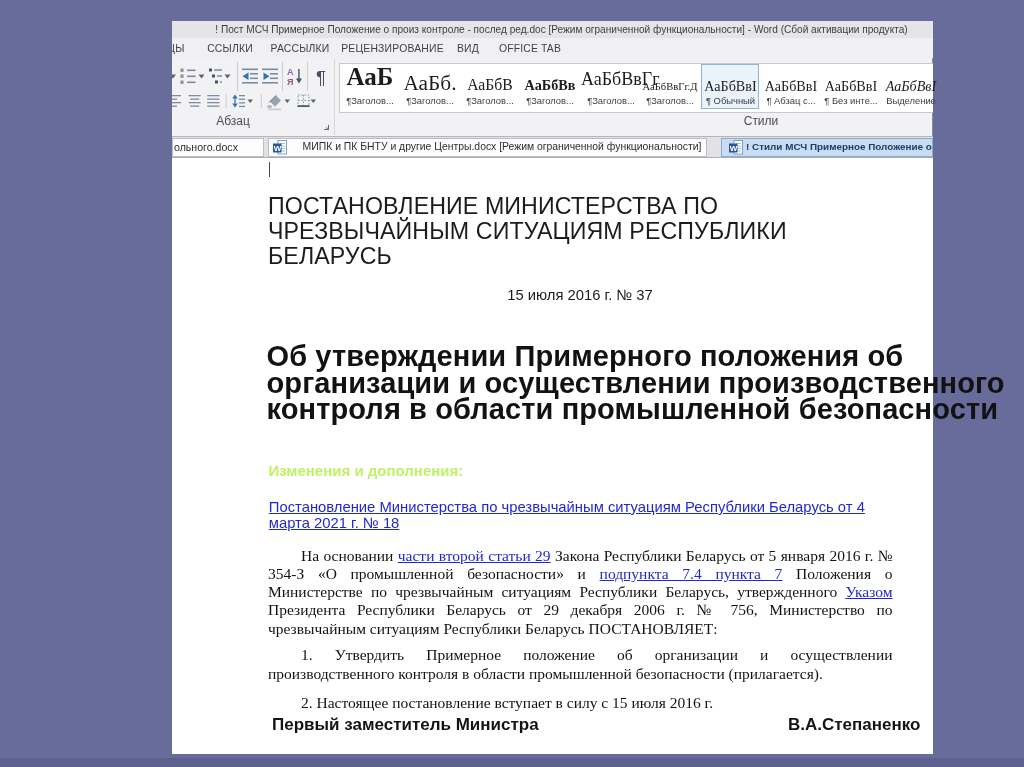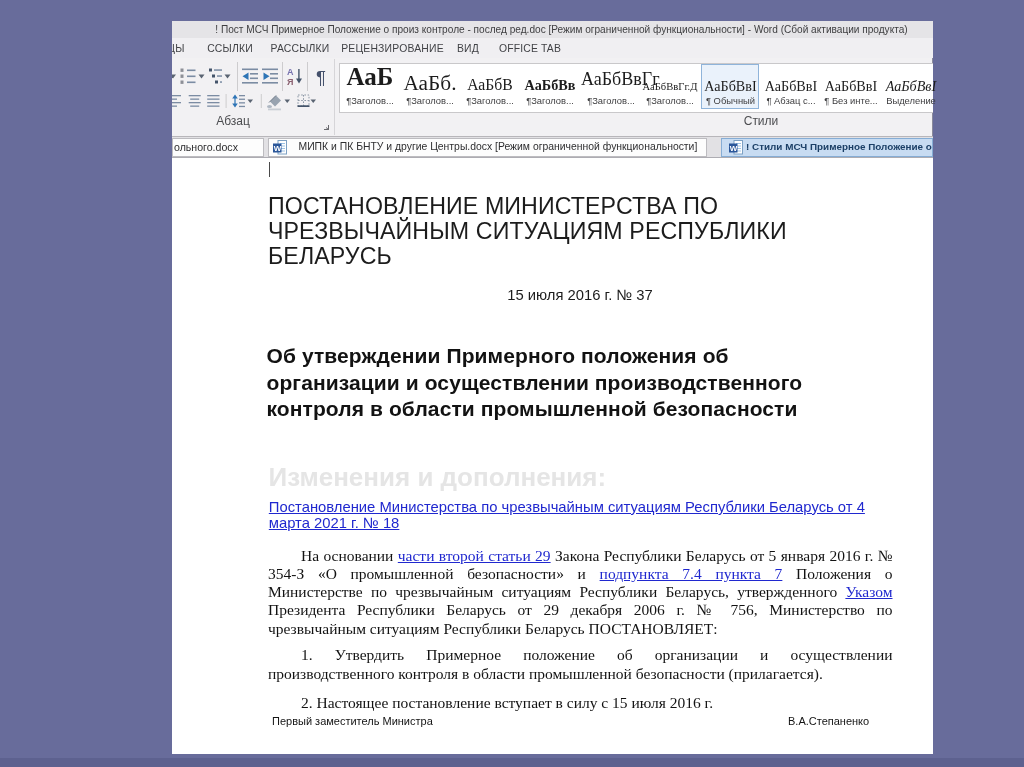--- a/index.html
+++ b/index.html
@@ -14,28 +14,28 @@
 .sti{position:absolute;top:63px;height:49px;width:60px;text-align:center;transform:translateX(-50%)}
 .pv{position:absolute;left:0;right:0;line-height:normal;font-family:"Liberation Serif",serif;color:#1c1c1c;white-space:nowrap}
 .lb{position:absolute;left:0;right:0;top:32.2px;font-size:9.4px;color:#3d3d3f;white-space:nowrap}
 .grplabel{position:absolute;top:114px;font-size:12px;color:#4c4d50;transform:translateX(-50%)}
 #tabbar{left:172px;top:136.5px;width:761px;height:21px;background:#e2e1e4;border-bottom:1px solid #adacb2;box-sizing:border-box}
 .dtab{position:absolute;top:137.5px;height:19px;background:#fdfdfd;border:1px solid #bdbcc0;box-sizing:border-box;font-size:10px;color:#2e2e30;line-height:16px;white-space:nowrap;overflow:hidden}
 #doc{left:172px;top:157.5px;width:761px;height:596px;background:#fff}
 #cursor{left:268.5px;top:162px;width:1px;height:15px;background:#4a4a4a}
 .h1{font-size:23.2px;line-height:25px;text-align:left;color:#1c1c1c;letter-spacing:.1px}
 .date{font-size:14.8px;color:#1c1c1c;text-align:center}
-.h2{font-size:21px;line-height:26.3px;font-weight:bold;color:#121212;letter-spacing:.1px}
-.h3{font-size:26px;font-weight:bold;color:#e5e5e5}
+.h2{font-size:29px;line-height:26.3px;font-weight:bold;color:#121212;letter-spacing:.1px}
+.h3{font-size:15px;font-weight:bold;color:#bef264}
 .lkp{font-size:14.8px;line-height:16.4px;color:#2028cf}
 .lkp a{color:#2028cf;}
 .bl{position:absolute;left:268px;width:624.5px;font-family:"Liberation Serif",serif;font-size:15.5px;color:#131313;line-height:18.3px;white-space:nowrap}
 .jl{white-space:normal;text-align:justify;text-align-last:justify}
 .lk{color:#2028cf;text-decoration:underline}
-.sig{font-size:11px;font-weight:normal;color:#141414}
+.sig{font-size:17px;font-weight:bold;color:#141414}
 </style></head>
 <body>
 <div class="abs" id="strip"></div>
 <div class="abs" id="titlebar">! Пост МСЧ Примерное Положение о произ контроле - послед ред.doc [Режим ограниченной функциональности] - Word (Сбой активации продукта)</div>
 <div class="abs" id="rtabs">
  <span class="rtab" style="left:4px">ЦЫ</span>
  <span class="rtab" style="left:58px">ССЫЛКИ</span>
  <span class="rtab" style="left:128px">РАССЫЛКИ</span>
  <span class="rtab" style="left:220.5px">РЕЦЕНЗИРОВАНИЕ</span>
  <span class="rtab" style="left:296px">ВИД</span>
@@ -170,21 +170,21 @@
 <div class="abs sti" style="left:851px">
     <span class="pv" style="font-size:14.1px;top:14.5px">АаБбВвІ</span>
     <span class="lb">¶ Без инте...</span>
   </div>
 <div class="abs sti" style="left:911px">
     <span class="pv" style="font-size:14.1px;font-style:italic;top:14.5px">АаБбВвІ</span>
     <span class="lb">Выделение</span>
   </div>
 
 <div class="abs dtab" style="left:172px;width:92px;font-size:10.6px"><span style="margin-left:1px">ольного.docx</span></div>
-<div class="abs dtab" style="left:267.5px;width:439px;text-align:left;font-size:10.4px;padding-left:30px;box-sizing:border-box">МИПК и ПК БНТУ и другие Центры.docx [Режим ограниченной функциональности]</div>
+<div class="abs dtab" style="left:267.5px;width:439px;text-align:center;font-size:10.4px;padding-left:30px;box-sizing:border-box">МИПК и ПК БНТУ и другие Центры.docx [Режим ограниченной функциональности]</div>
 <div class="abs dtab" style="left:721px;width:212px;background:#c8dcf2;border-color:#86add5;font-weight:bold;color:#1b3f66;padding-left:24px;font-size:9.9px">! Стили МСЧ Примерное Положение о п</div>
 <svg class="abs" width="14" height="15" viewBox="0 0 14 15" style="left:273px;top:140px">
 <rect x="5" y="0.5" width="8.5" height="13.5" fill="#fff" stroke="#7da1c4" stroke-width="1"></rect>
 <g stroke="#9dc3e6" stroke-width="1">
       <line x1="7" y1="3.5" x2="12" y2="3.5"></line>
       <line x1="7" y1="6" x2="12" y2="6"></line>
       <line x1="7" y1="8.5" x2="12" y2="8.5"></line>
       <line x1="7" y1="11" x2="12" y2="11"></line>
     </g>
 <rect x="0" y="3.5" width="8.5" height="9" fill="#2b579a"></rect>

